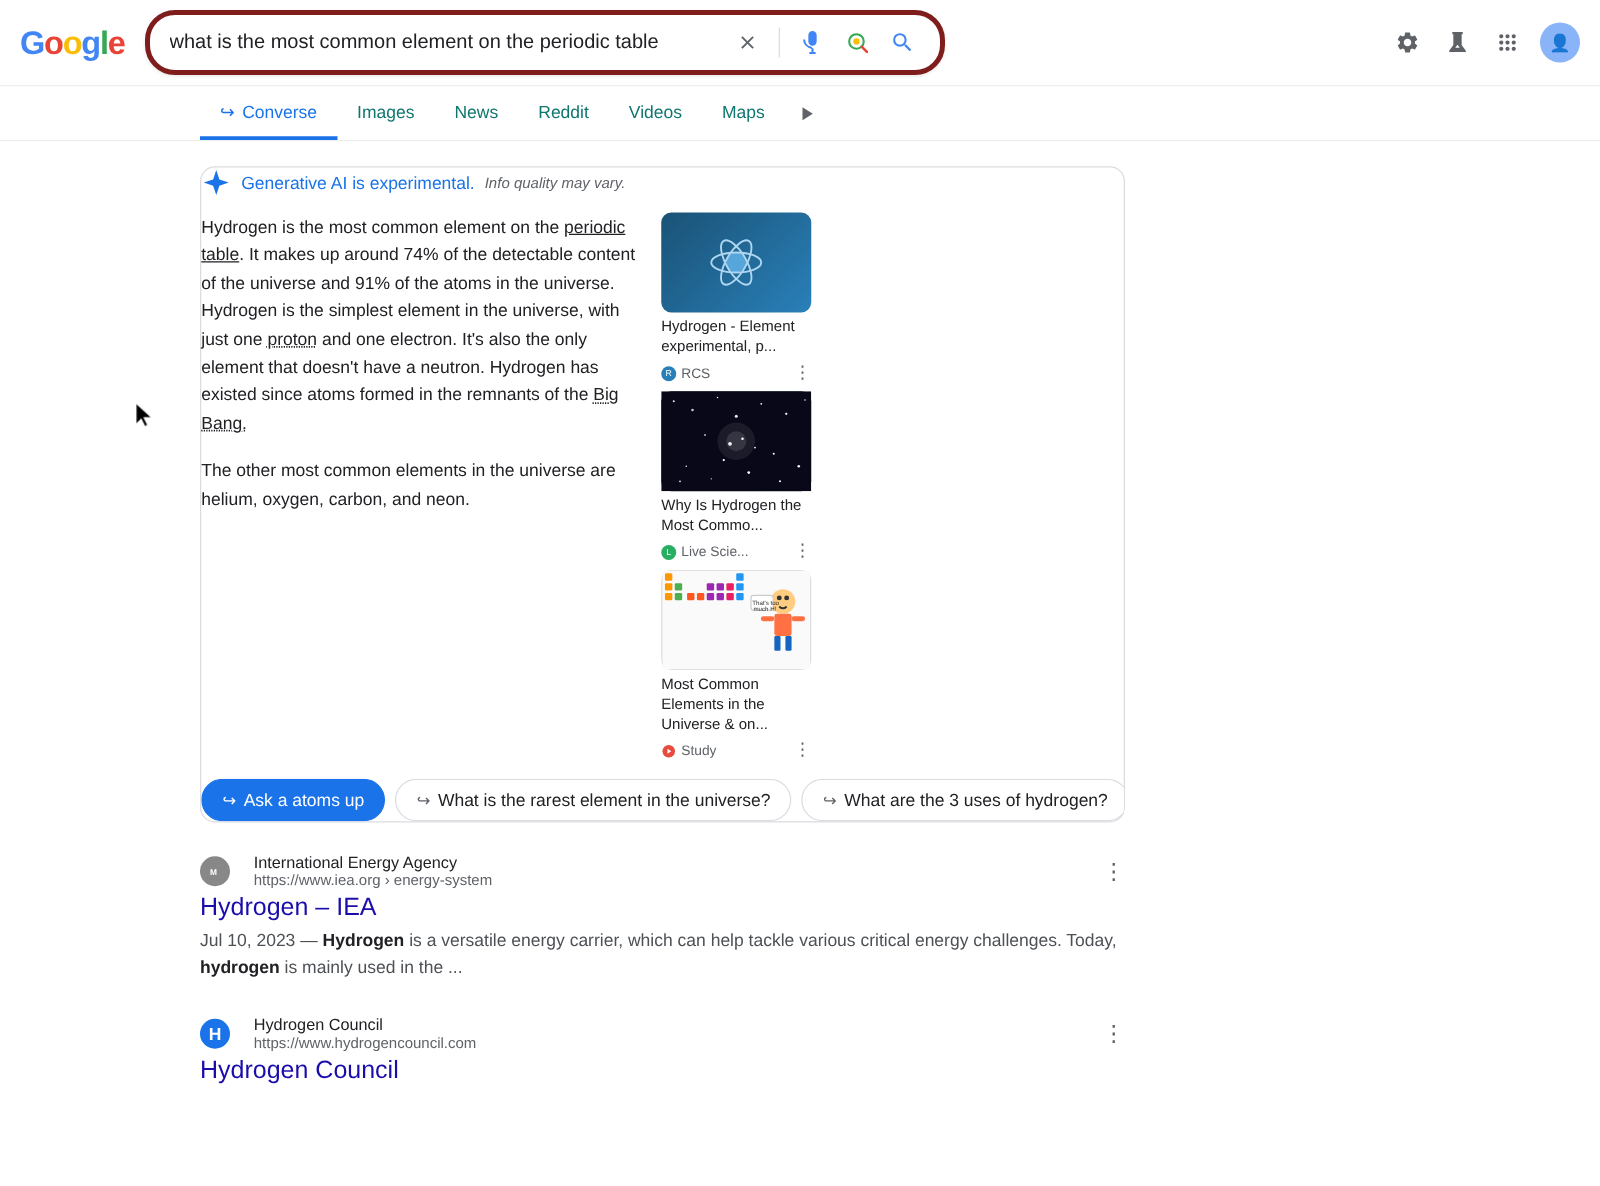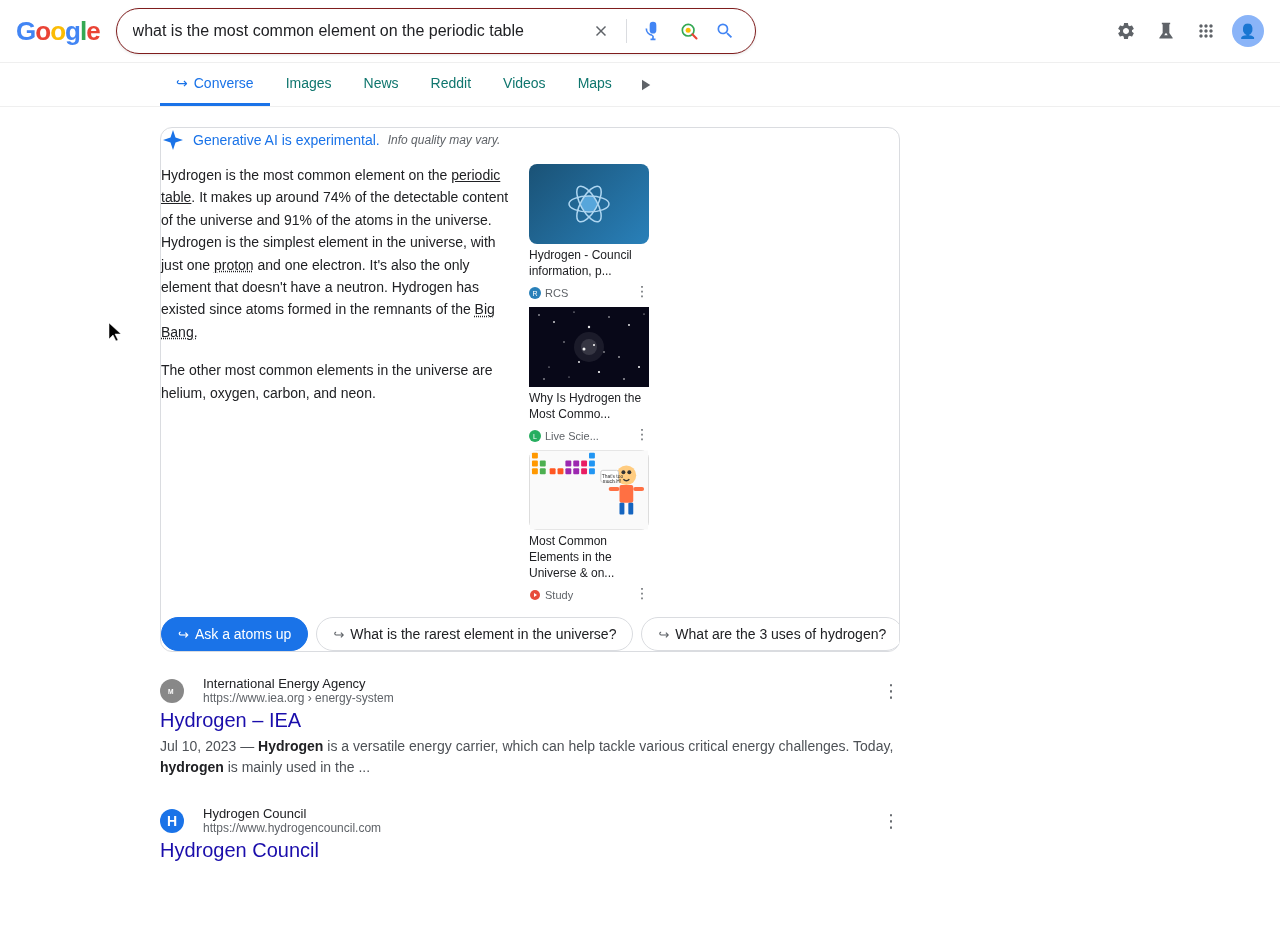--- a/index.html
+++ b/index.html
@@ -25,21 +25,21 @@
     .logo-o2 { color: #FBBC05; }
     .logo-g2 { color: #4285F4; }
     .logo-l { color: #34A853; }
     .logo-e { color: #EA4335; }
 
     #search-bar-wrapper {
       flex: 1;
       max-width: 640px;
       display: flex;
       align-items: center;
-      border: 1px solid #7f1d1d;
+      border: 4px solid #7f1d1d;
       border-radius: 24px;
       padding: 8px 16px;
       gap: 8px;
       background: #fff;
       box-shadow: 0 1px 3px rgba(0,0,0,0.1);
     }
     #search-input {
       flex: 1;
       border: none;
       outline: none;
@@ -429,21 +429,21 @@
 
           <div class="image-card">
             <div class="img-placeholder img-blue">
               <svg width="50" height="50" viewBox="0 0 50 50">
                 <circle cx="25" cy="25" r="8" fill="#5dade2" opacity="0.9"></circle>
                 <ellipse cx="25" cy="25" rx="20" ry="8" fill="none" stroke="#aed6f1" stroke-width="1.5"></ellipse>
                 <ellipse cx="25" cy="25" rx="20" ry="8" fill="none" stroke="#aed6f1" stroke-width="1.5" transform="rotate(60 25 25)"></ellipse>
                 <ellipse cx="25" cy="25" rx="20" ry="8" fill="none" stroke="#aed6f1" stroke-width="1.5" transform="rotate(120 25 25)"></ellipse>
               </svg>
             </div>
-            <div class="image-card-title">Hydrogen - Council information, p...</div>
+            <div class="image-card-title">Hydrogen - Element experimental, p...</div>
             <div class="image-card-source">
               <span class="source-dot" style="background:#2980b9;">R</span>
               <span class="source-text">RCS</span>
               <span class="source-more">⋮</span>
             </div>
           </div>
 
           <div class="image-card">
             <div class="img-placeholder img-dark">
               <svg width="120" height="80" viewBox="0 0 120 80">

